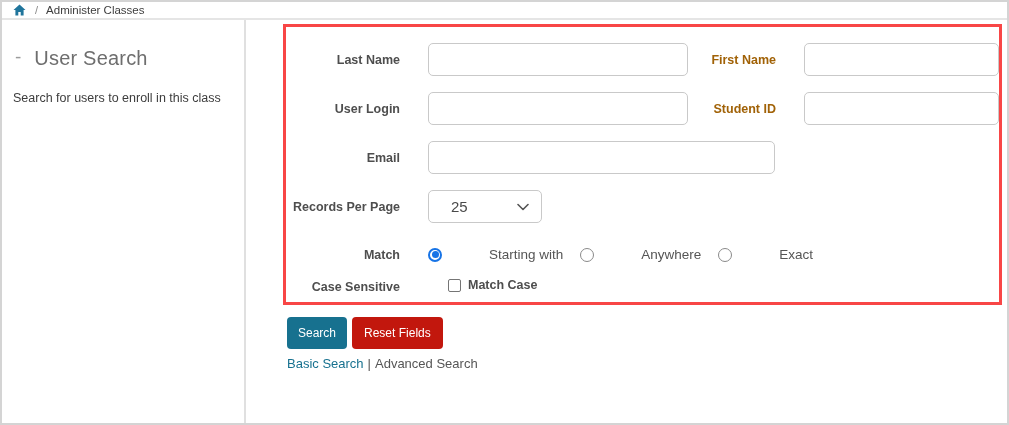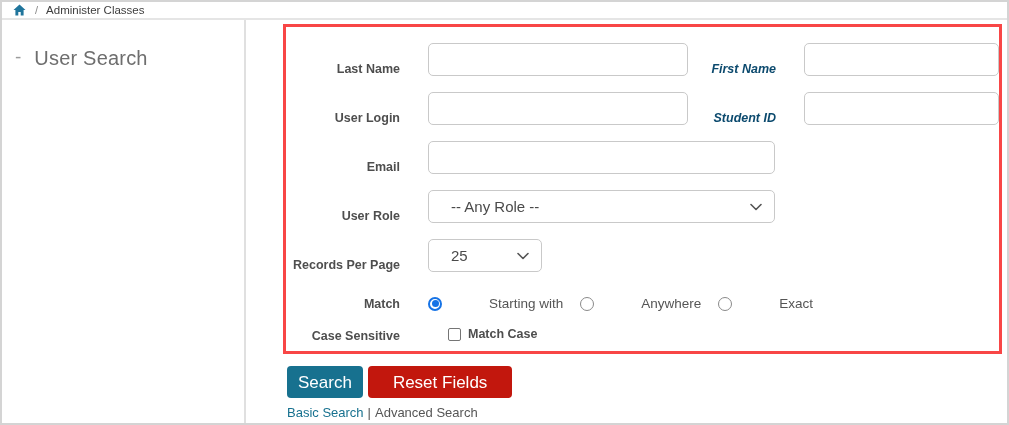--- a/index.html
+++ b/index.html
@@ -42,31 +42,30 @@
   .side-title .dash{color:#9b9b9b;font-size:19px;margin:0 13px 2px 1px;cursor:pointer;}
   .side-title .txt{font-size:20px;letter-spacing:.2px;}
   .side-desc{margin-top:21px;font-size:12.5px;color:#3d3d3d;margin-left:-1px;}
   .main{flex:1;padding:4px 0 0 37px;}
   
   .hlbox{
     width:719px;
     border:3px solid var(--highlight-border);
     padding:16px 0 8px 0;
   }
-  .frow{display:flex;align-items:flex-end;margin-bottom:16px;}
+  .frow{display:flex;align-items:center;margin-bottom:16px;}
   .flabel{
     width:114px;text-align:right;
     font-size:12.5px;font-weight:bold;color:#4e4e4e;
     flex:0 0 114px;
   }
   .flabel2{
     width:88px;text-align:right;
-    font-size:12.5px;font-weight:bold;color:#0c4a6e;
+    font-size:12.5px;font-weight:bold;color:#a16207;
     flex:0 0 88px;
-    font-style:italic;
   }
   .gap28{width:28px;flex:0 0 28px;}
   .tinput{
     height:33px;border:1px solid #c9c9c9;border-radius:5px;
     font-family:inherit;font-size:14px;color:#333;
     padding:0 10px;outline:none;background:#fff;
   }
   .w260{width:260px;} .w195{width:195px;} .w347{width:347px;}
   
   .fselect{
@@ -99,25 +98,25 @@
   .cbwrap{display:inline-flex;align-items:center;cursor:pointer;margin-left:20px;}
   .cbox{
     width:13px;height:13px;border:1.5px solid #757575;border-radius:2px;
     background:#fff;margin-right:7px;flex:0 0 13px;
   }
   .cblbl{font-size:12.5px;font-weight:bold;color:#4e4e4e;}
   
   .btnrow{margin:12px 0 0 4px;display:flex;gap:5px;}
   .btn{
     border:none;border-radius:4px;color:#fff;
-    font-family:inherit;font-size:17px;
+    font-family:inherit;font-size:12px;
     padding:7px 11px;height:32px;cursor:pointer;line-height:1;
   }
   .btn-search{background:var(--accent-teal);}
-  .btn-reset{background:var(--danger-red);padding:7px 25px;}
+  .btn-reset{background:var(--danger-red);padding:7px 12px;}
   .linksrow{margin:7px 0 0 4px;font-size:13px;color:#555;}
   .linksrow .lnk{color:var(--accent-teal);cursor:pointer;text-decoration:none;}
   .linksrow .lnk2{color:#555;cursor:pointer;text-decoration:none;}
   .linksrow .lsep{color:#555;margin:0 4px;}
 </style>
 </head>
 <body>
 
 <div class="page">
 
@@ -131,20 +130,21 @@
     <span>Administer Classes</span>
   </div>
 
   <div class="content">
 
     <div class="sidebar">
       <div class="side-title">
         <span class="dash">-</span>
         <span class="txt">User Search</span>
       </div>
+      <div class="side-desc">Search for users to enroll in this class</div>
     </div>
 
     <div class="main">
 
       <div class="hlbox">
 
         <div class="frow">
           <span class="flabel">Last Name</span>
           <span class="gap28"></span>
           <input class="tinput w260" type="text" value="" style="">
@@ -161,32 +161,20 @@
           <span class="gap28"></span>
           <input class="tinput w195" type="text" value="" style="">
         </div>
 
         <div class="frow">
           <span class="flabel">Email</span>
           <span class="gap28"></span>
           <input class="tinput w347" type="text" value="" style="">
         </div>
 
-        <div class="frow">
-          <span class="flabel">User Role</span>
-          <span class="gap28"></span>
-          <div class="fselect w347s">
-            <span>-- Any Role --</span>
-            <span class="chev">
-              <svg width="12" height="8" viewBox="0 0 12 8">
-                  <path d="M1 1.5 L6 6.5 L11 1.5" fill="none" stroke="#555" stroke-width="1.6" stroke-linecap="round" stroke-linejoin="round"></path>
-                </svg>
-            </span>
-          </div>
-        </div>
 
         <div class="frow">
           <span class="flabel">Records Per Page</span>
           <span class="gap28"></span>
           <div class="fselect w114s">
             <span>25</span>
             <span class="chev">
               <svg width="12" height="8" viewBox="0 0 12 8">
                   <path d="M1 1.5 L6 6.5 L11 1.5" fill="none" stroke="#555" stroke-width="1.6" stroke-linecap="round" stroke-linejoin="round"></path>
                 </svg>

